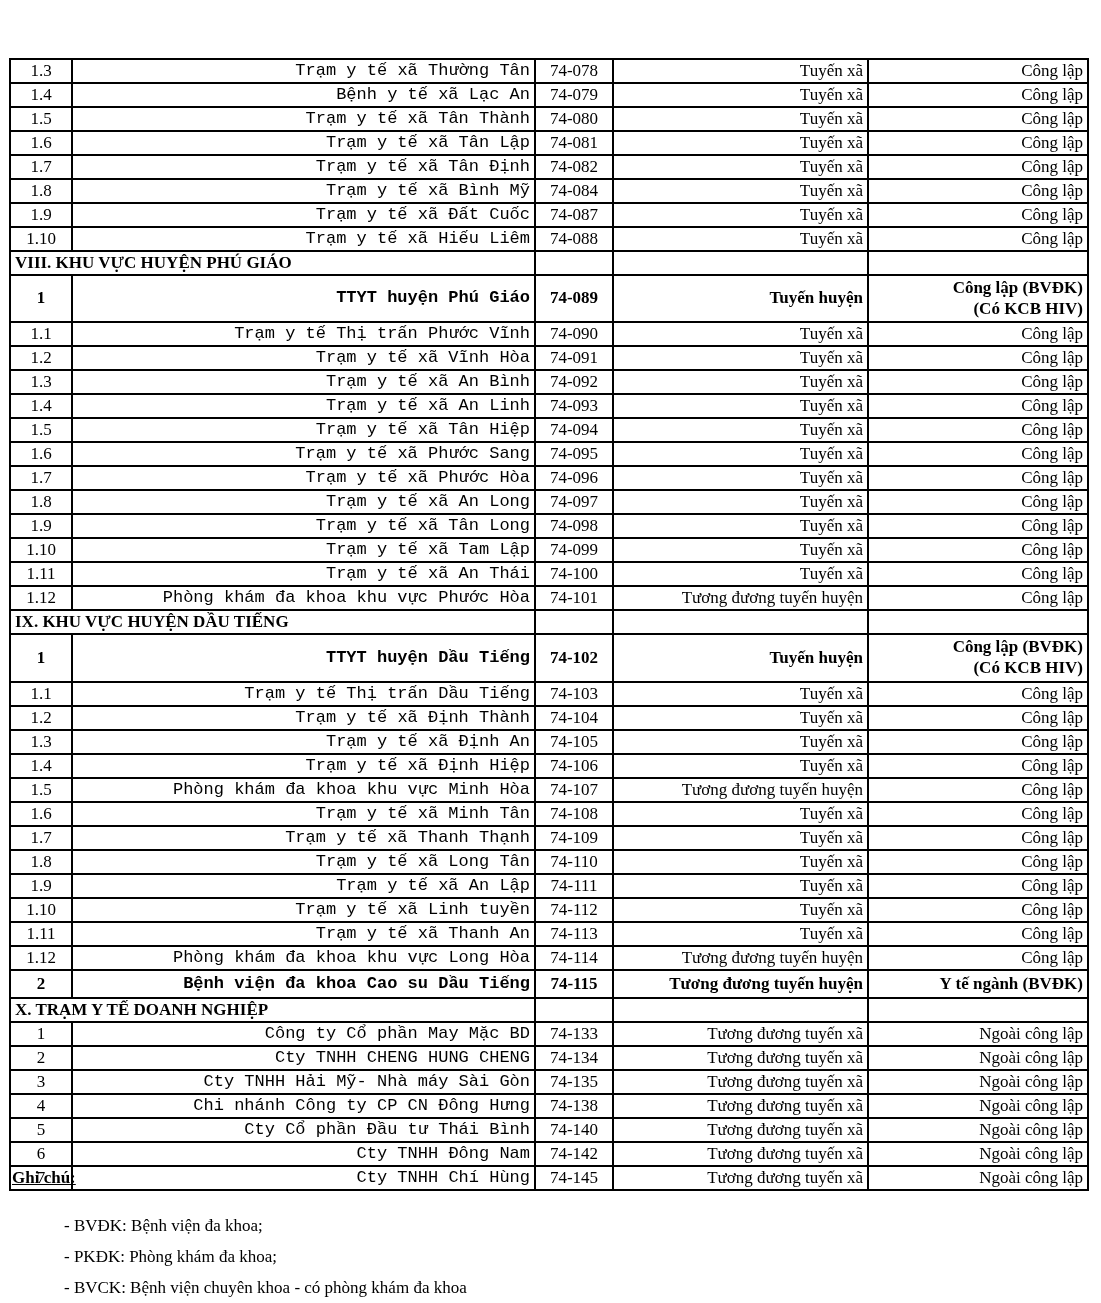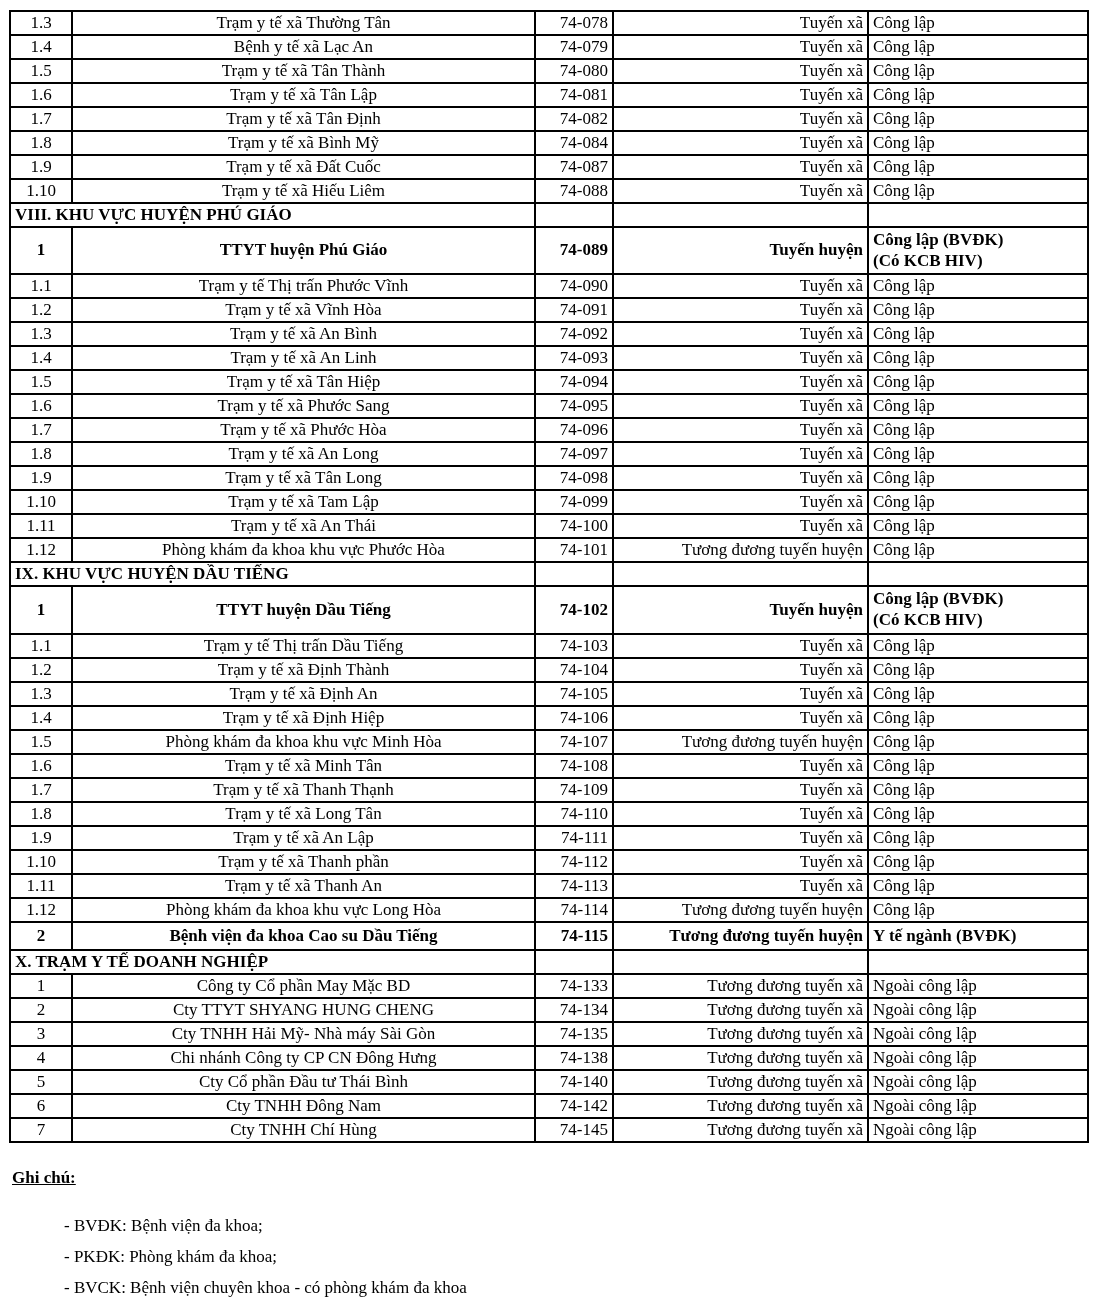--- a/index.html
+++ b/index.html
@@ -19,35 +19,36 @@
   .table-wrap {
     position: absolute;
     left: 9px;
     top: 10px;
     width: 1078px;
   }
   table.facility {
     border-collapse: collapse;
     width: 100%;
     table-layout: fixed;
+    margin-top: 48px;
   }
   table.facility td {
     border: 2px solid #000;
     font-size: 17px;
     line-height: 1.22;
     height: 22px;
     padding: 0 4px;
     vertical-align: middle;
     overflow: hidden;
   }
   td.c-no   { text-align: center; }
-  td.c-name { text-align: center; padding-left: 7px; white-space: nowrap; }
-  td.c-code { text-align: right; }
+  td.c-name { text-align: right; padding-left: 7px; white-space: nowrap; font-family: Liberation Mono, monospace; }
+  td.c-code { text-align: center; }
   td.c-tier { text-align: right; }
-  td.c-type { text-align: left; white-space: pre-line; }
+  td.c-type { text-align: right; white-space: pre-line; }
   tr.bold-row td { font-weight: bold; }
   tr.bold-row td.c-type { padding-top: 2px; padding-bottom: 2px; }
   td.sec-cell {
     font-weight: bold;
     text-align: left;
     padding-left: 5px;
     white-space: nowrap;
   }
   .notes {
     position: absolute;
@@ -308,21 +309,21 @@
           </tr>
           <tr>
             <td class="c-no">1.9</td>
             <td class="c-name">Trạm y tế xã An Lập</td>
             <td class="c-code">74-111</td>
             <td class="c-tier">Tuyến xã</td>
             <td class="c-type">Công lập</td>
           </tr>
           <tr>
             <td class="c-no">1.10</td>
-            <td class="c-name">Trạm y tế xã Thanh phần</td>
+            <td class="c-name">Trạm y tế xã Linh tuyền</td>
             <td class="c-code">74-112</td>
             <td class="c-tier">Tuyến xã</td>
             <td class="c-type">Công lập</td>
           </tr>
           <tr>
             <td class="c-no">1.11</td>
             <td class="c-name">Trạm y tế xã Thanh An</td>
             <td class="c-code">74-113</td>
             <td class="c-tier">Tuyến xã</td>
             <td class="c-type">Công lập</td>
@@ -349,21 +350,21 @@
           </tr>
           <tr>
             <td class="c-no">1</td>
             <td class="c-name">Công ty Cổ phần May Mặc BD</td>
             <td class="c-code">74-133</td>
             <td class="c-tier">Tương đương tuyến xã</td>
             <td class="c-type">Ngoài công lập</td>
           </tr>
           <tr>
             <td class="c-no">2</td>
-            <td class="c-name">Cty TTYT SHYANG HUNG CHENG</td>
+            <td class="c-name">Cty TNHH CHENG HUNG CHENG</td>
             <td class="c-code">74-134</td>
             <td class="c-tier">Tương đương tuyến xã</td>
             <td class="c-type">Ngoài công lập</td>
           </tr>
           <tr>
             <td class="c-no">3</td>
             <td class="c-name">Cty TNHH Hải Mỹ- Nhà máy Sài Gòn</td>
             <td class="c-code">74-135</td>
             <td class="c-tier">Tương đương tuyến xã</td>
             <td class="c-type">Ngoài công lập</td>

